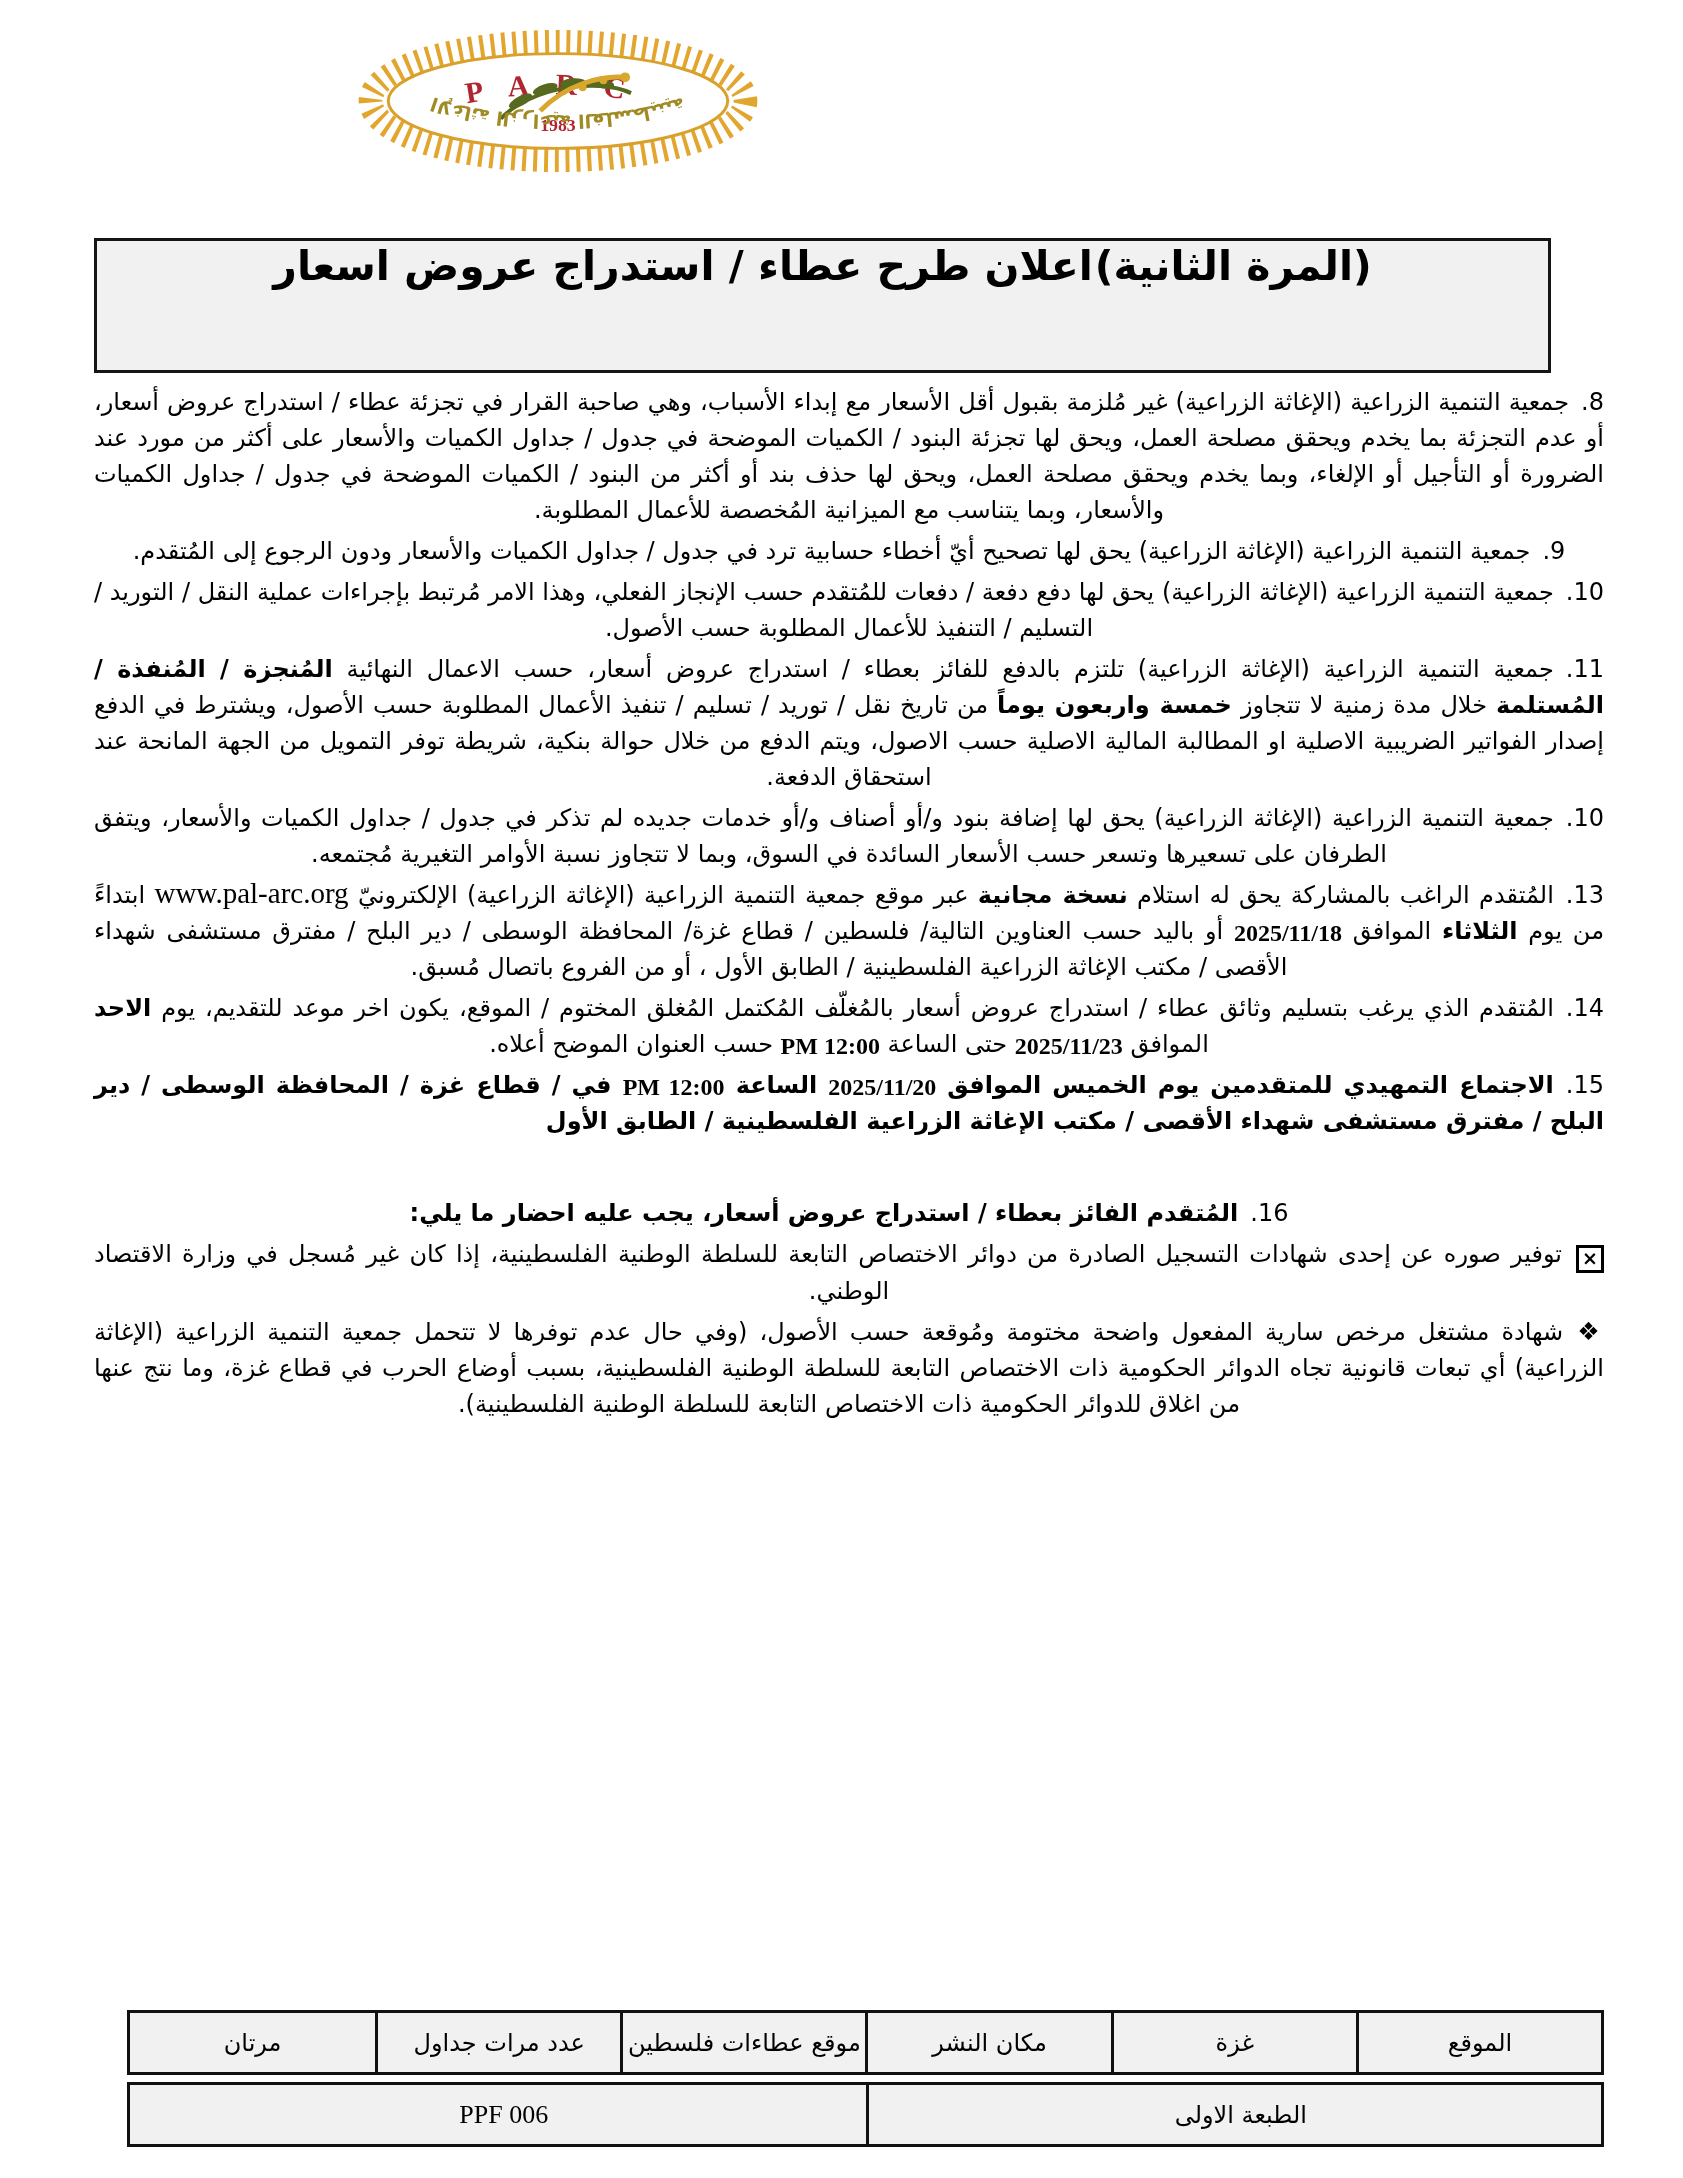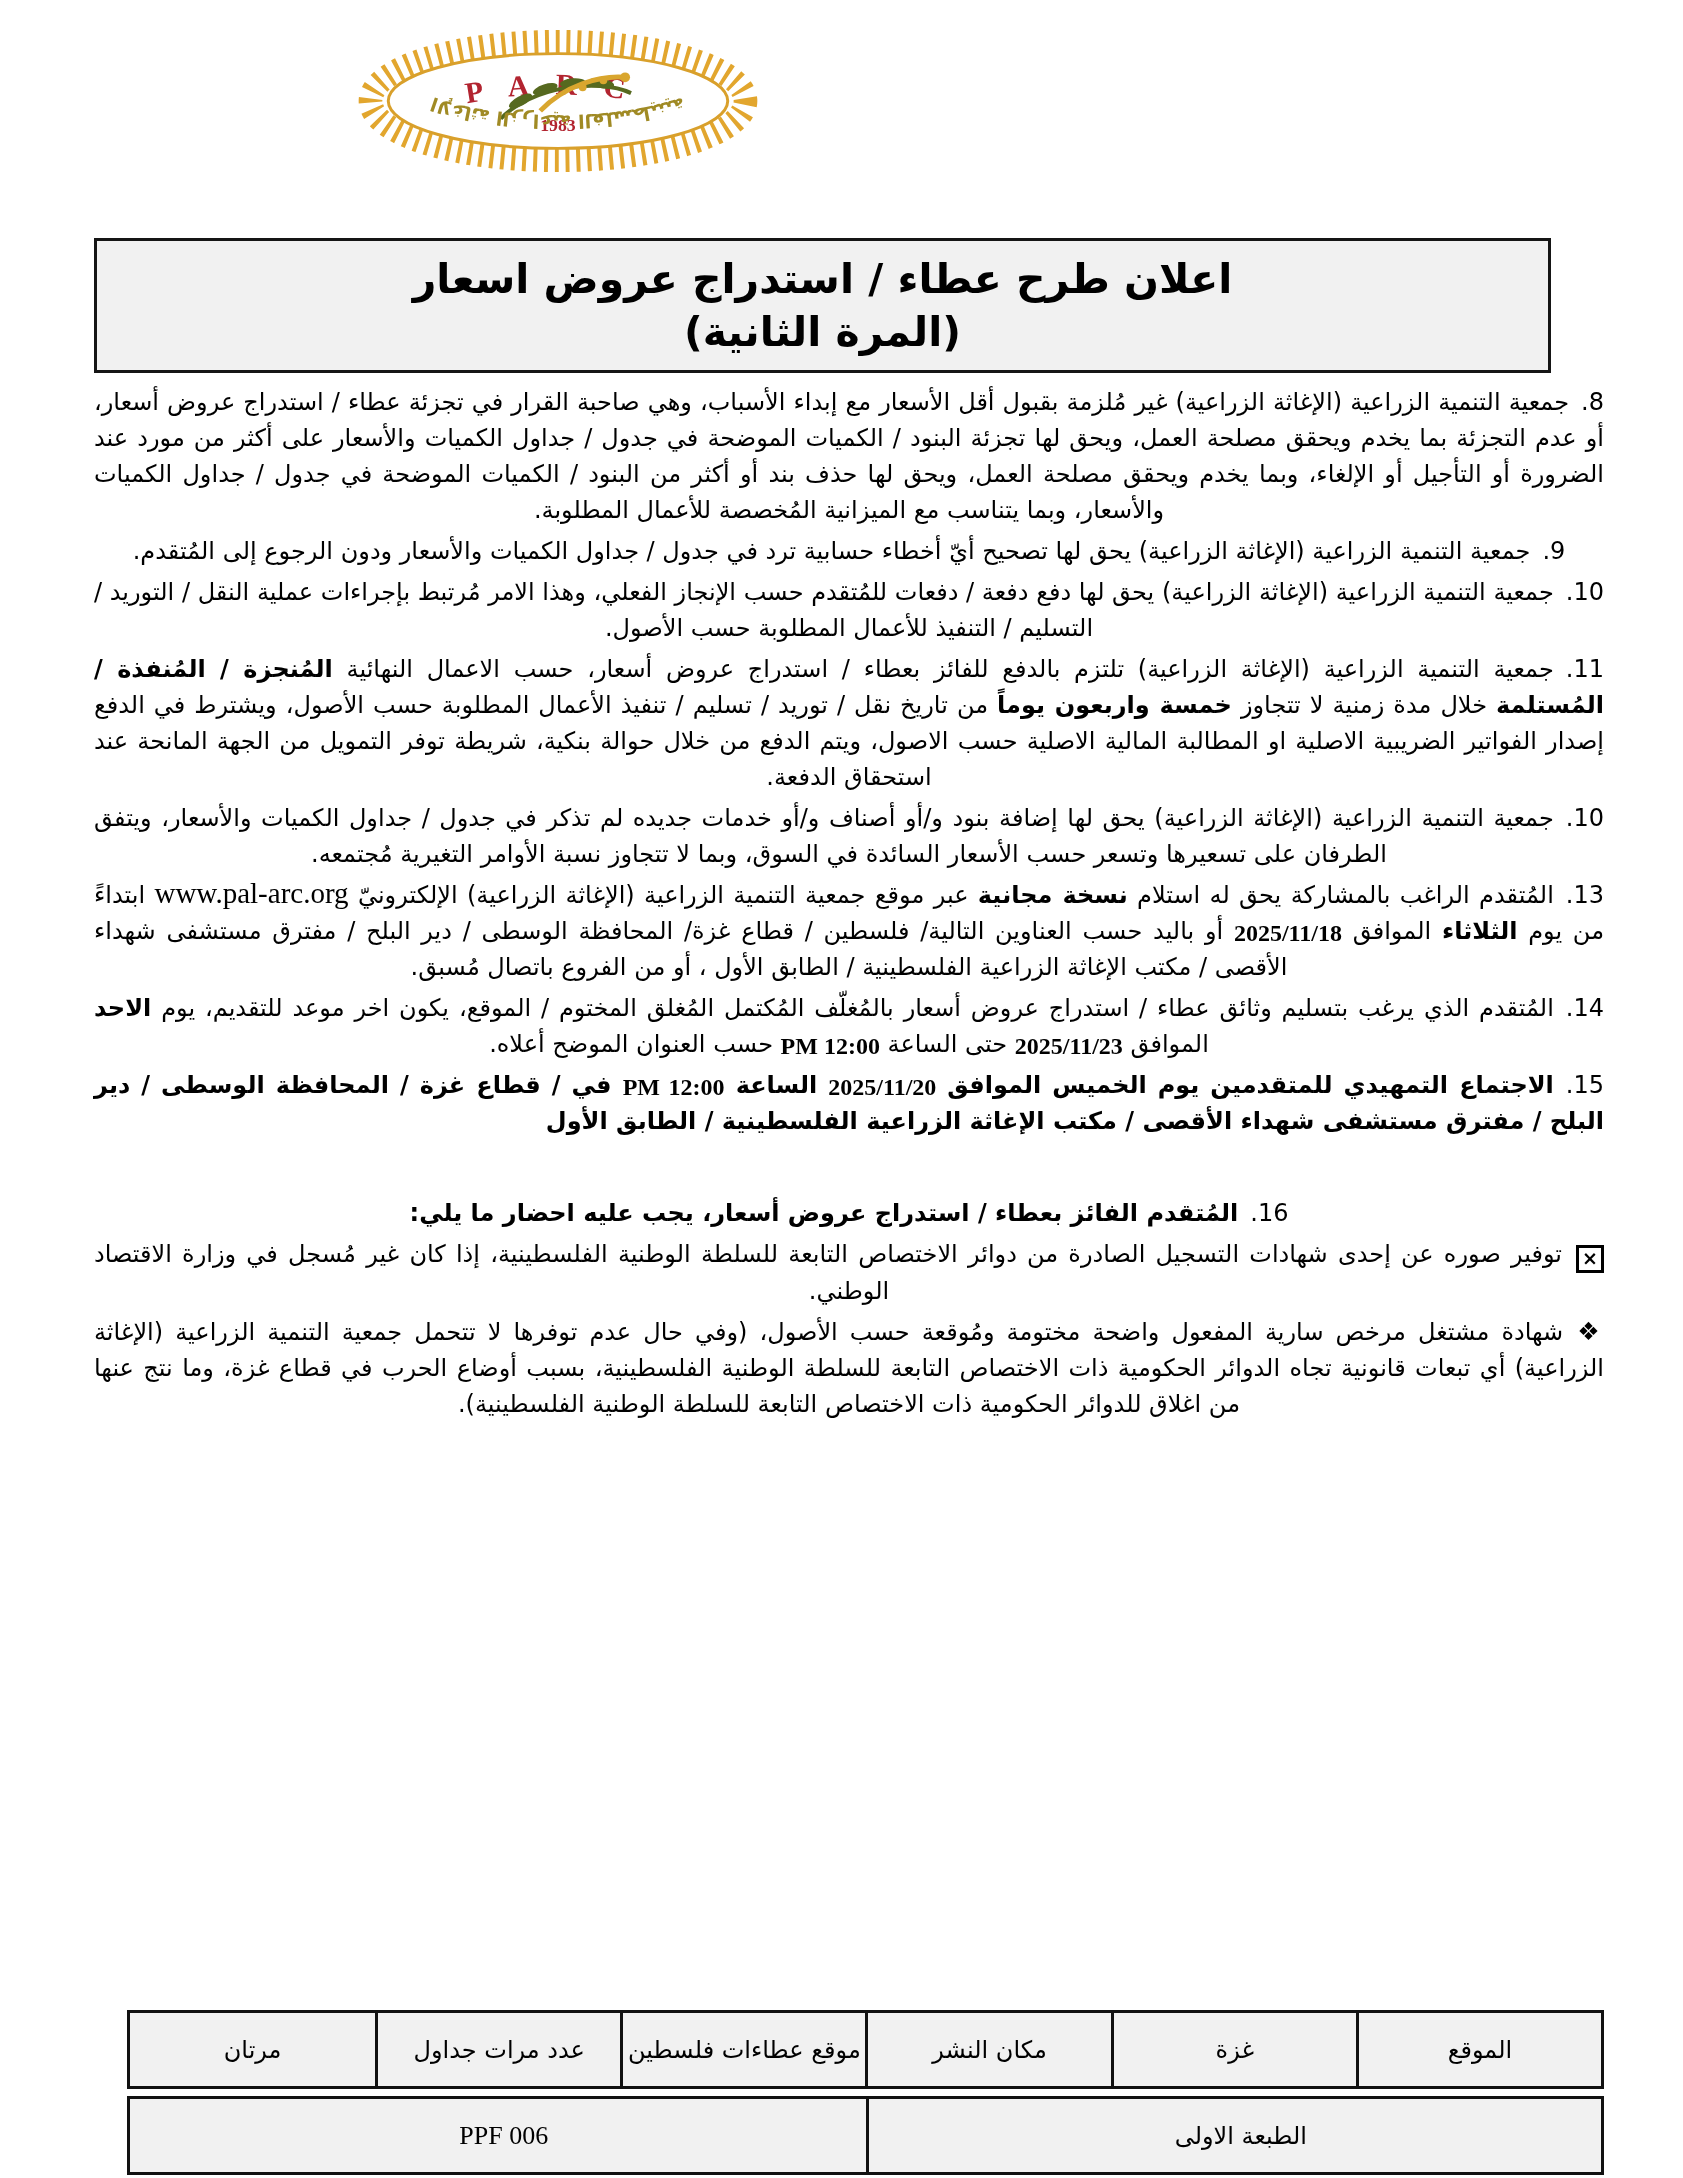--- a/index.html
+++ b/index.html
@@ -9,21 +9,21 @@
   
   .logo{position:absolute;top:26px;left:342px;width:432px;height:150px;}
   .logo svg{width:100%;height:100%;}
   .parc-letters{font-family:"Liberation Serif",serif;font-weight:bold;letter-spacing:26px;fill:#b22430;font-size:30px;}
   .logo-ar{fill:#a08a24;font-size:19px;font-weight:bold;}
   .logo-year{fill:#b22430;font-weight:bold;font-size:18px;font-family:"Liberation Serif",serif;}
 
   
   .title-box{position:absolute;top:238px;left:94px;width:1451px;height:129px;
     background:#f1f1f1;border:3px solid #151515;text-align:center;
-    display:flex;flex-direction:column;justify-content:center;gap:2px;}
+    display:flex;flex-direction:row;justify-content:center;gap:2px;}
   .t1,.t2{font-weight:bold;font-size:41px;line-height:51px;direction:rtl;}
 
   
   .content{position:absolute;top:384px;right:79px;left:94px;direction:rtl;
     font-size:24px;line-height:36px;text-align:justify;}
   .item{margin:0 0 5px 0;text-align:justify;text-align-last:center;}
   .item.alr{text-align-last:right;}
   .num{padding-left:12px;}
   .seg-n{font-weight:normal;}
   .seg-b{font-weight:bold;}
@@ -31,21 +31,21 @@
   .seg-u{font-family:"Liberation Serif",serif;font-size:29px;line-height:1;}
   .spacer{height:51px;}
   .marker-box{display:inline-block;width:22px;height:22px;border:3px solid #000;line-height:20px;
     text-align:center;font-size:19px;font-weight:bold;margin-left:14px;vertical-align:-3px;}
   .marker-dia{font-size:25px;margin-left:14px;}
 
   
   .footer{position:absolute;top:2010px;left:127px;width:1477px;}
   .ftable{display:flex;direction:rtl;border:3px solid #111;background:#f1f1f1;box-sizing:border-box;}
   .ftable + .ftable{margin-top:7px;}
-  .fcell{height:73px;display:flex;align-items:center;justify-content:center;
+  .fcell{height:59px;display:flex;align-items:center;justify-content:center;
     font-size:24px;box-sizing:border-box;direction:rtl;}
   .fcell:not(:last-child){border-left:3px solid #111;}
   .f6 .fcell{flex:1 1 16.66%;}
   .f3 .fcell{flex:1 1 33.33%;padding-left:12px;}
   .fcell.latin{font-family:"Liberation Serif",serif;font-size:26px;direction:ltr;}
   .fcell.left{justify-content:flex-start;padding-left:14px;}
 </style>
 </head>
 <body>
 

